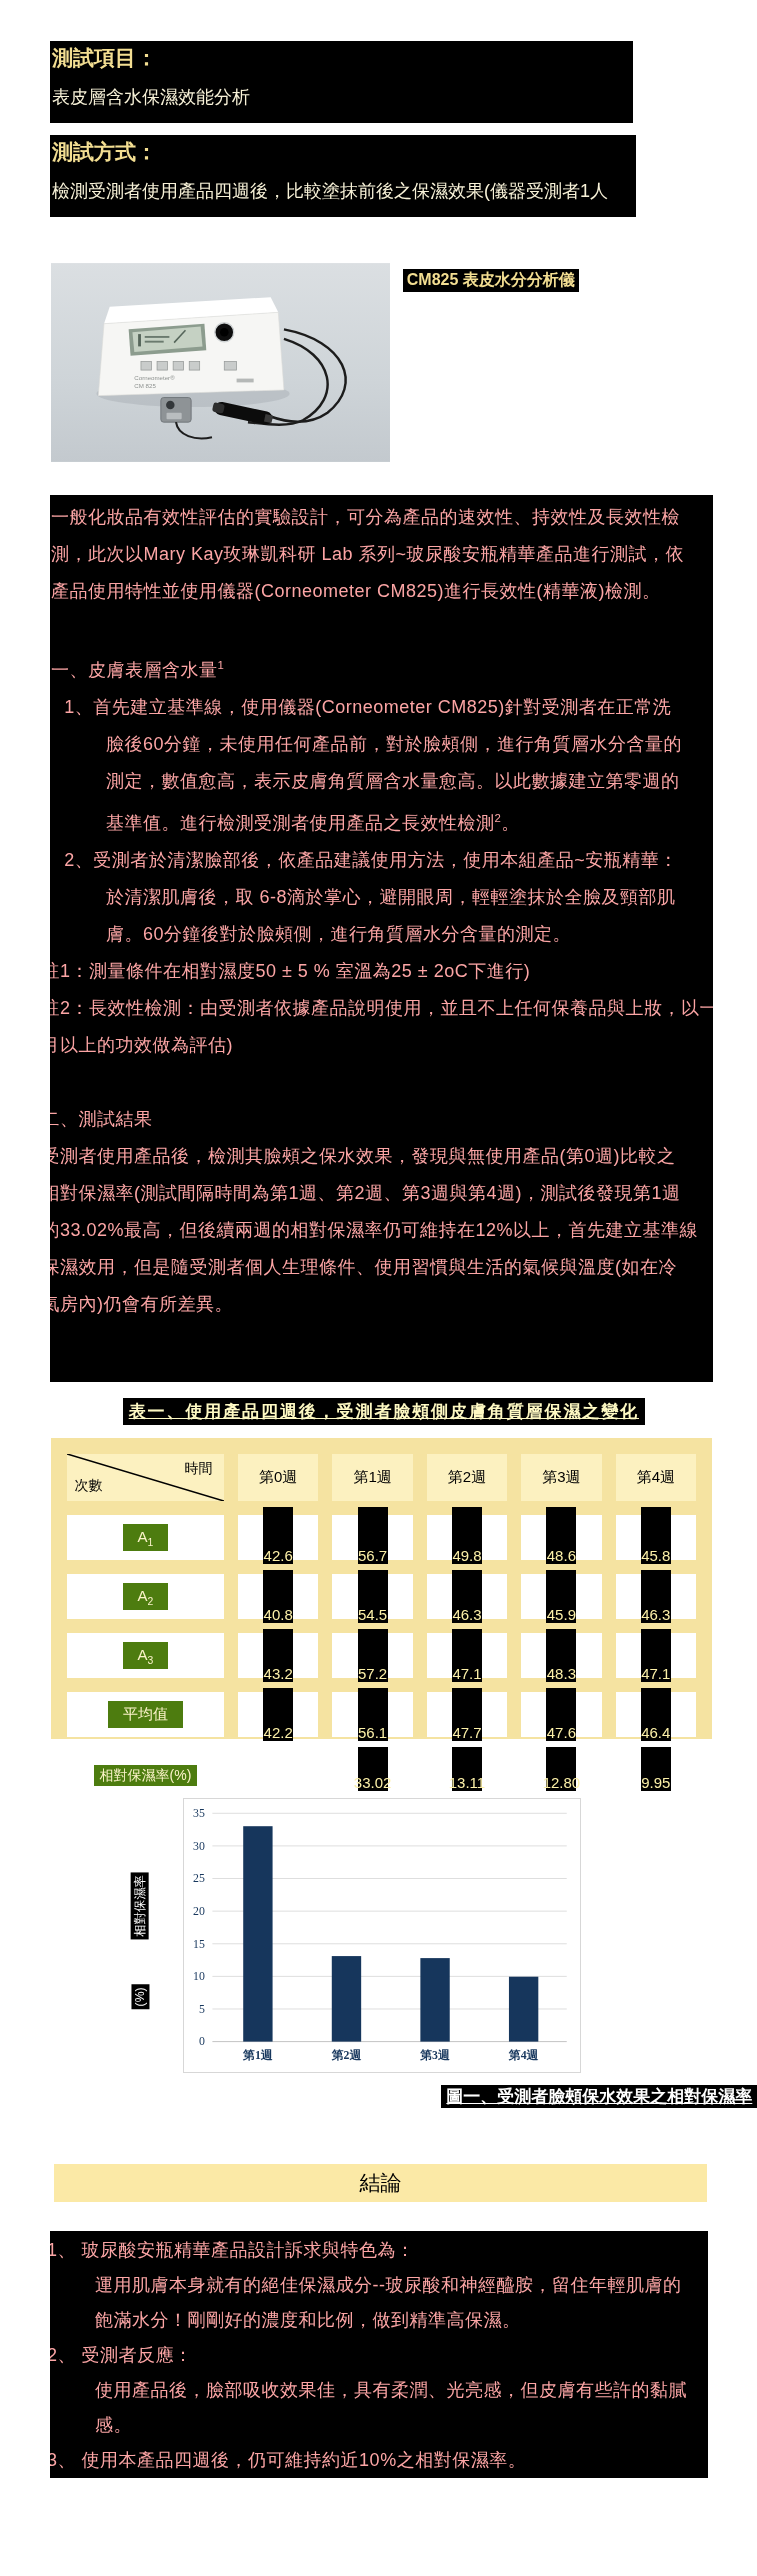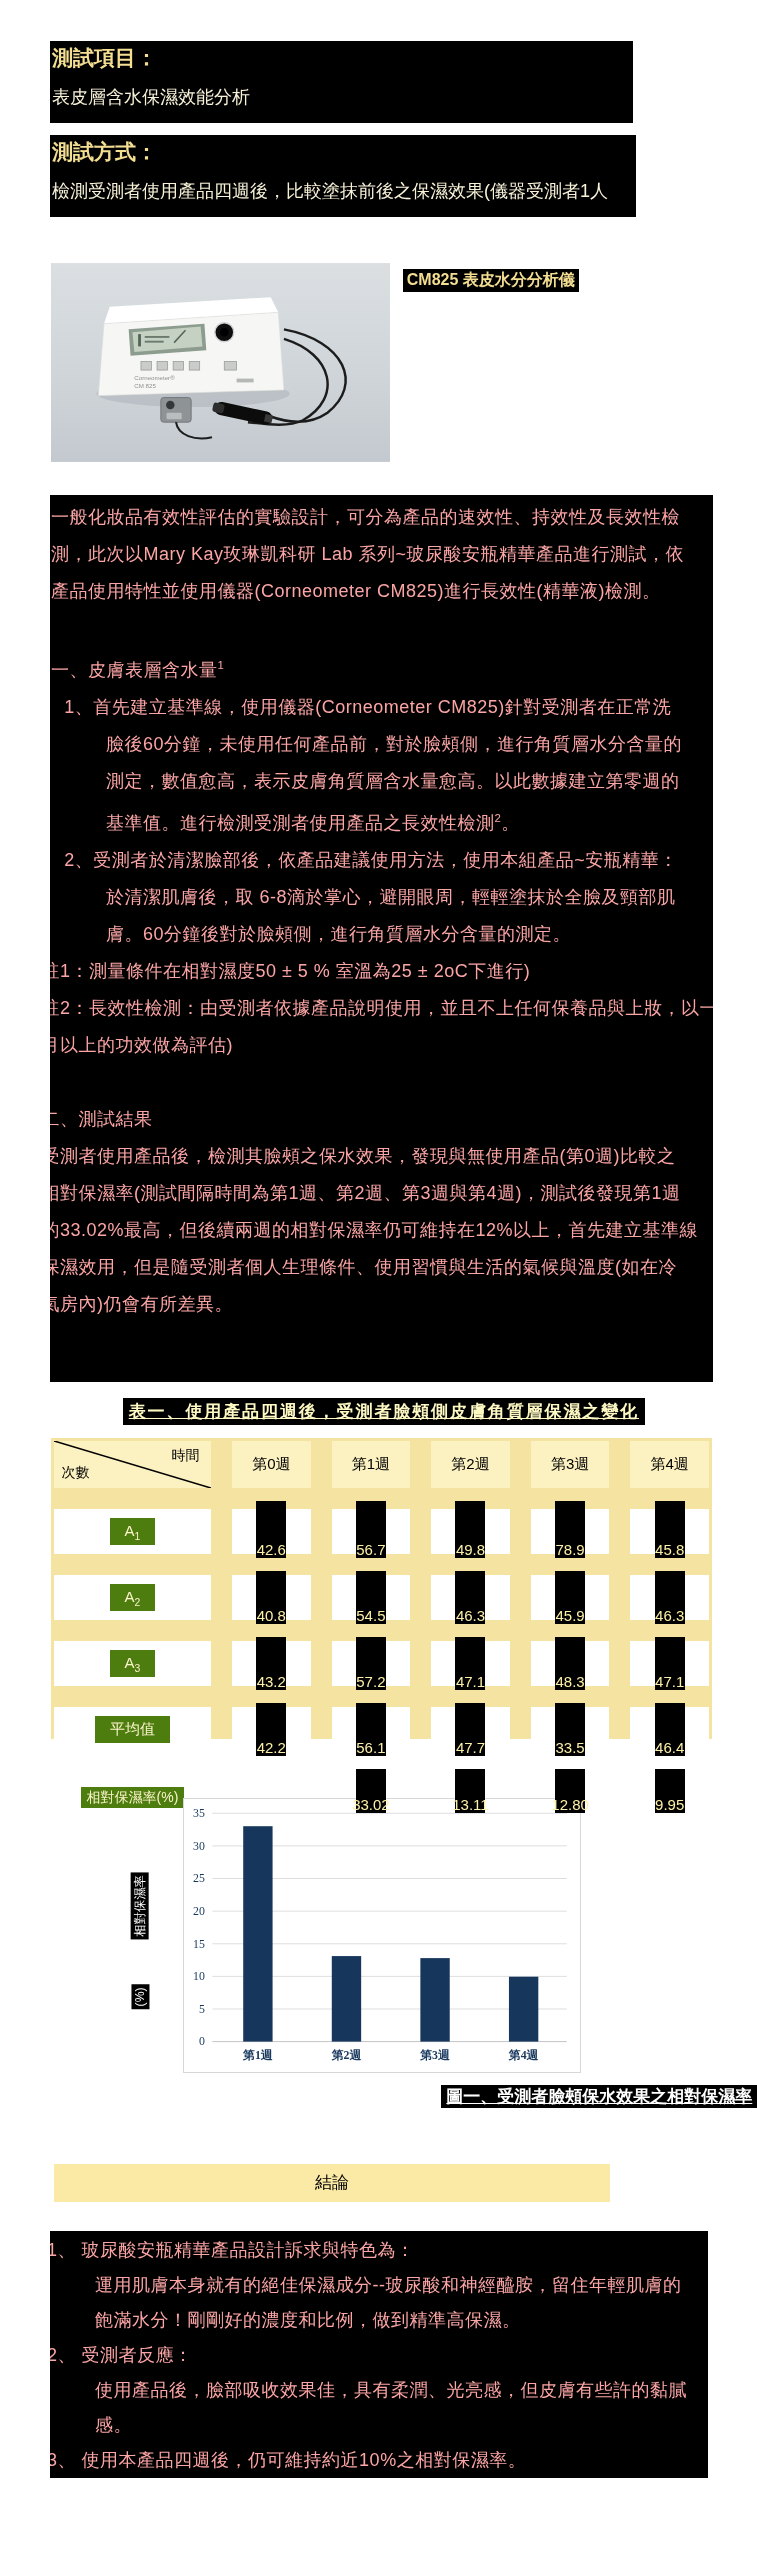--- a/index.html
+++ b/index.html
@@ -24,21 +24,21 @@
   .photo{position:absolute;left:51px;top:263px;width:339px;height:199px;}
   .photo svg{display:block;}
   .dev-brand{font-size:6.5px;fill:#8E9290;font-family:"Liberation Sans",sans-serif;}
   .dlabel{position:absolute;left:403px;top:269px;background:#000;color:#F3DE92;
           font-size:16px;font-weight:bold;padding:0.9px 3.8px;white-space:nowrap;}
   
   .ttl{position:absolute;left:123px;top:1398px;background:#000;color:#fef9c3;font-size:17px;
        font-weight:bold;text-decoration:underline;padding:1.9px 5.7px;white-space:nowrap;letter-spacing:1.9px;}
   #table-grid{position:absolute;left:51px;top:1438px;width:661px;height:301px;display:grid;
        grid-template-columns:157px repeat(5,1fr);grid-template-rows:47px 45px 45px 45px 45px 49px;
-       gap:21px;background:#F5E3A1;padding:3px;box-sizing:border-box;}
+       gap:14px;background:#F5E3A1;padding:16px;box-sizing:border-box;}
   .cell{background:#fff;position:relative;display:flex;align-items:center;justify-content:center;}
   .th{background:#FCF1C0;font-size:15px;color:#000;}
   .corner svg{position:absolute;inset:0;width:100%;height:100%;}
   .c-tr{position:absolute;right:11.4px;top:5.7px;font-size:14px;color:#000;}
   .c-bl{position:absolute;left:7.6px;bottom:5.7px;font-size:14px;color:#000;}
   .hl{background:#4d7c0f;color:#FBF3C9;font-size:15px;padding:3.8px 15px;white-space:nowrap;}
   .hl.small{font-size:14px;padding:1.9px 5.7px;}
   .strip{position:absolute;left:50%;transform:translateX(-50%);top:-3.8px;bottom:-3.8px;width:30px;
          background:#000;display:flex;align-items:flex-end;justify-content:center;z-index:2;}
   .st-first{top:-7.6px;}
@@ -50,22 +50,22 @@
   .tick{font-family:"Liberation Serif",serif;font-size:12.5px;fill:#17375D;}
   .xlab{font-family:"Liberation Serif",serif;font-size:12.5px;font-weight:bold;fill:#17375D;}
   .yt{position:absolute;background:#000;color:#fff;font-size:12.3px;line-height:14px;
       padding:1.9px 2.8px;white-space:nowrap;transform:rotate(-90deg);}
   #yt1{left:106px;top:1897px;}
   #yt2{left:128px;top:1988px;}
   .cap{position:absolute;left:0;top:2085px;width:758px;text-align:right;}
   .cap span{background:#000;color:#fff;font-size:17px;font-weight:bold;
             text-decoration:underline;padding:1.9px 5.7px;white-space:nowrap;}
   
-  .band{position:absolute;left:54px;top:2164px;width:556px;height:38px;background:#FBE9A6;
-        color:#000;font-size:17px;text-align:center;line-height:38px;}
+  .band{position:absolute;left:54px;top:2164px;width:653px;height:38px;background:#FBE9A6;
+        color:#000;font-size:21px;text-align:center;line-height:38px;}
   #conclbox{left:50px;top:2231px;width:657px;height:245px;padding:1.9px 0 0 0.9px;}
   #conclbox .line{line-height:35px;}
   #conclbox .line.cont{padding-left:44px;}
   #conclbox .line.num{padding-left:0;margin-left:-3.8px;}
 </style>
 </head>
 <body>
 
 <div class="page">
 
@@ -180,21 +180,21 @@
           <span class="val">56.7</span>
         </div>
       </div>
       <div class="cell vc">
         <div class="strip st-first">
           <span class="val">49.8</span>
         </div>
       </div>
       <div class="cell vc">
         <div class="strip st-first">
-          <span class="val">78.9</span>
+          <span class="val">48.6</span>
         </div>
       </div>
       <div class="cell vc">
         <div class="strip st-first">
           <span class="val">45.8</span>
         </div>
       </div>
       <div class="cell lab">
         <span class="hl"><span>A</span><sub>2</sub></span>
       </div>
@@ -264,21 +264,21 @@
           <span class="val">56.1</span>
         </div>
       </div>
       <div class="cell vc">
         <div class="strip">
           <span class="val">47.7</span>
         </div>
       </div>
       <div class="cell vc">
         <div class="strip">
-          <span class="val">33.5</span>
+          <span class="val">47.6</span>
         </div>
       </div>
       <div class="cell vc">
         <div class="strip">
           <span class="val">46.4</span>
         </div>
       </div>
       <div class="cell lab">
         <span class="hl small">相對保濕率(%)</span>
       </div>

